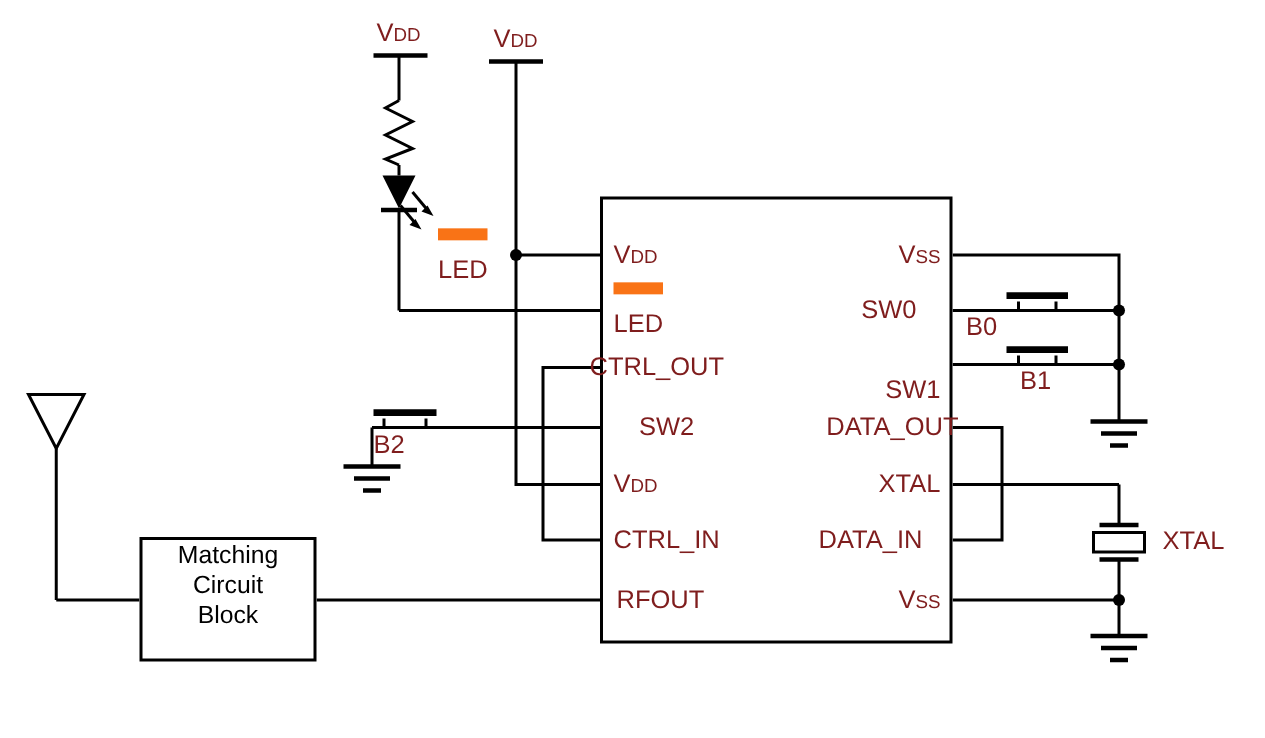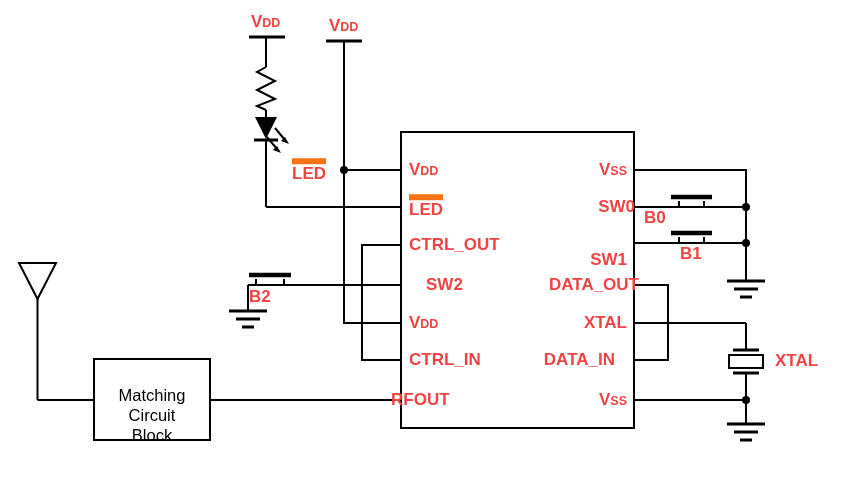--- a/index.html
+++ b/index.html
@@ -11,48 +11,46 @@
     overflow: hidden;
     font-family: "Liberation Sans", sans-serif;
     color: #000;
   }
   svg.wires { position: absolute; left: 0; top: 0; }
   .lbl {
     position: absolute;
     transform: translateY(-50%);
     font-size: 17px;
     line-height: 1.15;
-    color: #ef4444;
+    color: #7f1d1d;
     white-space: nowrap;
-    font-weight: bold;
   }
   .sub { font-size: 12.5px; }
   .ovl {
     display: inline-block;
-    border-top: 6px solid #f97316;
-    padding-top: 1px;
+    border-top: 8px solid #f97316;
+    padding-top: 11px;
     line-height: 1.05;
   }
   .box {
     position: absolute;
     border: 2px solid #000;
     background: #fff;
     box-sizing: border-box;
   }
   .matchtxt {
     display: flex;
     flex-direction: column;
     align-items: center;
-    justify-content: center;
+    justify-content: flex-start;
     width: 100%;
     height: 100%;
     font-size: 16.5px;
     line-height: 20px;
     text-align: center;
-    margin-top: 15px;
   }
 </style>
 </head>
 <body>
 
 <div class="stage">
 
   <svg class="wires" width="843" height="492" viewBox="0 0 843 492">
     <g stroke="#000" stroke-width="2" fill="none">
 
@@ -183,27 +181,27 @@
   <div class="lbl" style="left:329px; top:26px"><span>V</span><span class="sub">DD</span></div>
 
   <div class="lbl" style="left:292px; top:171px"><span class="ovl">LED</span></div>
   <div class="lbl" style="left:249px; top:297px">B2</div>
   <div class="lbl" style="left:644px; top:218px">B0</div>
   <div class="lbl" style="left:680px; top:254px">B1</div>
   <div class="lbl" style="left:775px; top:361px">XTAL</div>
 
   <div class="lbl" style="left:409px; top:170px"><span>V</span><span class="sub">DD</span></div>
   <div class="lbl" style="left:409px; top:207px"><span class="ovl">LED</span></div>
-  <div class="lbl" style="left:409px; top:245px">CTRL_OUT</div>
+  <div class="lbl" style="left:393px; top:245px">CTRL_OUT</div>
   <div class="lbl" style="left:426px; top:285px">SW2</div>
   <div class="lbl" style="left:409px; top:323px"><span>V</span><span class="sub">DD</span></div>
   <div class="lbl" style="left:409px; top:360px">CTRL_IN</div>
-  <div class="lbl" style="left:391px; top:400px">RFOUT</div>
+  <div class="lbl" style="left:411px; top:400px">RFOUT</div>
 
   <div class="lbl" style="right:216px; top:170px"><span>V</span><span class="sub">SS</span></div>
-  <div class="lbl" style="right:208px; top:207px">SW0</div>
+  <div class="lbl" style="right:232px; top:207px">SW0</div>
   <div class="lbl" style="right:216px; top:260px">SW1</div>
   <div class="lbl" style="right:204px; top:285px">DATA_OUT</div>
   <div class="lbl" style="right:216px; top:323px">XTAL</div>
   <div class="lbl" style="right:228px; top:360px">DATA_IN</div>
   <div class="lbl" style="right:216px; top:400px"><span>V</span><span class="sub">SS</span></div>
 
 </div>
 
 </body></html>

